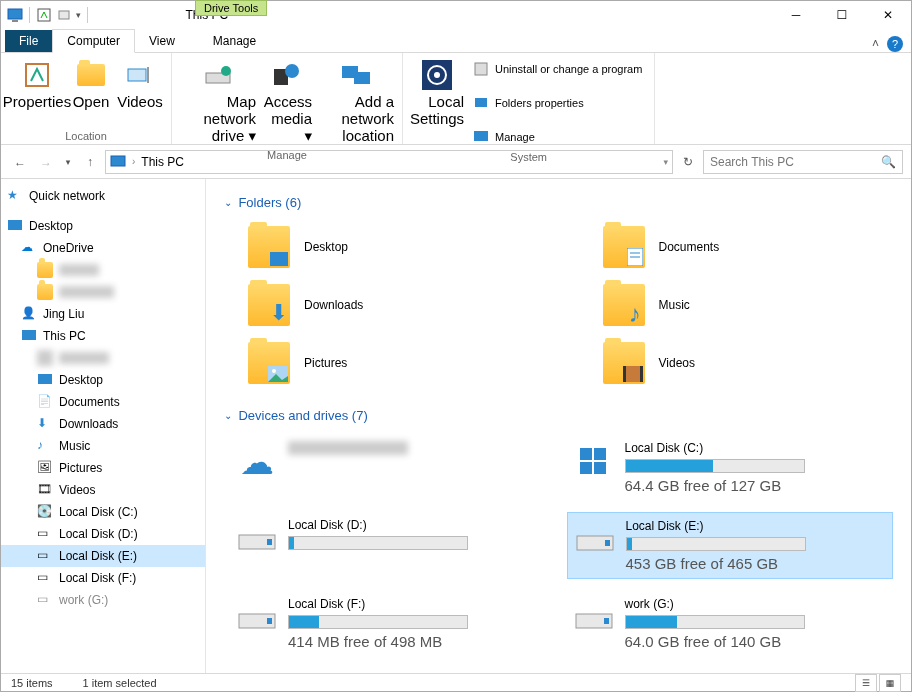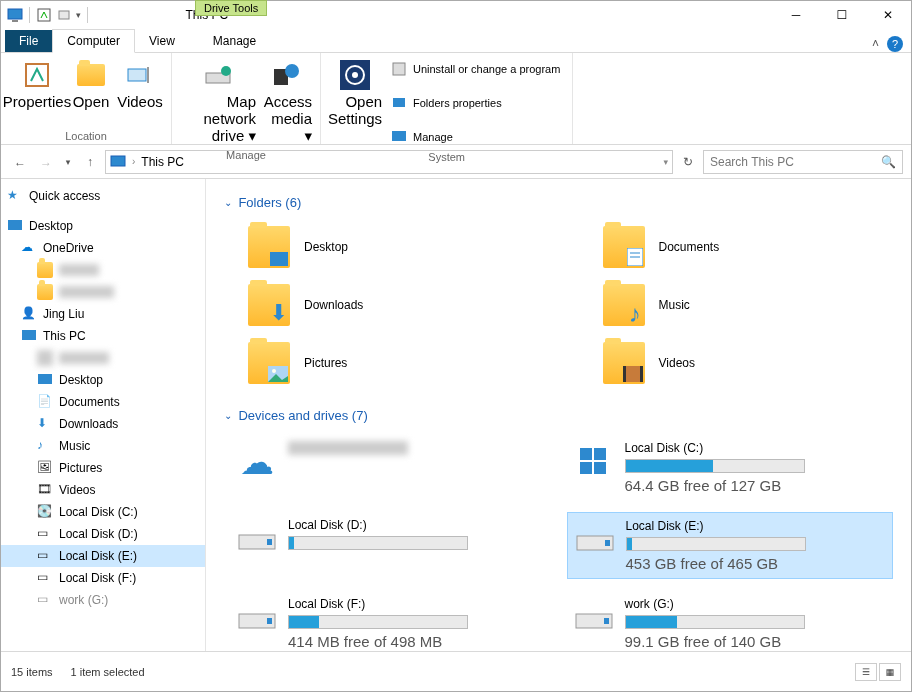--- a/index.html
+++ b/index.html
@@ -64,21 +64,21 @@
 .ditem { display:flex; gap:10px; padding:6px; cursor:pointer; }
 .ditem.sel { background:#cce8ff; border:1px solid #99d1ff; }
 .dic { width:42px; height:42px; flex-shrink:0; display:flex; align-items:center; justify-content:center; }
 .dinfo { flex:1; display:flex; flex-direction:column; gap:4px; }
 .dname { font-size:12px; }
 .dbar { width:180px; height:14px; border:1px solid #bbb; background:#eaeaea; }
 .dfill { height:100%; background:#26a0da; }
 .dfree { font-size:15px; color:#555; }
 
 
-.status { height:40px; border-top:1px solid #d9d9d9; display:flex; align-items:center; padding:0 10px; gap:18px; font-size:11px; color:#333; }
+.status { height:18px; border-top:1px solid #d9d9d9; display:flex; align-items:center; padding:0 10px; gap:30px; font-size:11px; color:#333; }
 .status .vright { margin-left:auto; display:flex; gap:2px; }
 .vbtn { width:22px; height:18px; border:1px solid #ccc; display:flex; align-items:center; justify-content:center; font-size:9px; }
 
 
 .folder-ic { width:100%; height:100%; background:linear-gradient(#ffd86b,#ffb92e); border-radius:2px; position:relative; }
 .folder-ic::before { content:""; position:absolute; top:-4px; left:2px; width:40%; height:6px; background:#ffd86b; border-radius:2px 2px 0 0; }
 .drive-svg { width:40px; height:28px; }
 .blur { filter:blur(3px); background:#ccc; color:transparent; }
 </style>
 </head>
@@ -170,34 +170,43 @@
           </div>
         <div class="rbtn" style="width:54px">
             <div class="ric">
               <svg width="30" height="28">
                 <rect x="2" y="8" width="14" height="16" fill="#333"></rect>
                 <circle cx="20" cy="10" r="7" fill="#2d89cf"></circle>
               </svg>
             </div>
             <span>Access media ▾</span>
           </div>
+        <div class="rbtn rbtnw">
+            <div class="ric">
+              <svg width="32" height="26">
+                <rect x="2" y="4" width="16" height="12" fill="#2d89cf"></rect>
+                <rect x="14" y="10" width="16" height="12" fill="#2d89cf"></rect>
+              </svg>
+            </div>
+            <span>Add a network location</span>
+          </div>
       </div>
       <div class="gname">Manage</div>
     </div>
     <div class="ribgroup">
       <div class="items">
         <div class="rbtn" style="width:56px">
             <div class="ric">
               <svg width="30" height="30">
                 <rect width="30" height="30" fill="#1a3a6e"></rect>
                 <circle cx="15" cy="15" r="9" fill="none" stroke="#fff" stroke-width="2"></circle>
                 <circle cx="15" cy="15" r="3" fill="#fff"></circle>
               </svg>
             </div>
-            <span>Open Settings</span>
+            <span>Local Settings</span>
           </div>
         <div class="rlist">
           <div class="rlitem">
               <span class="ric"><svg width="16" height="16">
                   <rect x="2" y="2" width="12" height="12" fill="#ddd" stroke="#888"></rect>
                 </svg></span>
               <span>Uninstall or change a program</span>
             </div>
           <div class="rlitem">
               <span class="ric"><svg width="16" height="16">
@@ -235,21 +244,21 @@
     <div class="searchbox">
       <span>Search This PC</span>
       <span>🔍</span>
     </div>
   </div>
 
   <div class="body">
     <div class="tree">
       <div class="tnode">
           <span class="tic" style="color:#2d89cf">★</span>
-          <span>Quick access</span>
+          <span>Quick network</span>
         </div>
       <div style="height:8px"></div>
       <div class="tnode">
           <span class="tic"><svg width="16" height="16">
               <rect x="1" y="2" width="14" height="10" fill="#2d89cf"></rect>
             </svg></span>
           <span>Desktop</span>
         </div>
       <div class="tnode ind1">
           <span class="tic" style="color:#0078d4">☁</span>
@@ -476,21 +485,21 @@
               <svg class="drive-svg">
                 <rect x="2" y="10" width="36" height="14" fill="#e8e8e8" stroke="#999"></rect>
                 <rect x="30" y="14" width="5" height="6" fill="#2d89cf"></rect>
               </svg>
             </div>
             <div class="dinfo">
               <span class="dname">work (G:)</span>
               <div class="dbar">
                 <div class="dfill" style="width:29%"></div>
               </div>
-              <span class="dfree">99.1 GB free of 140 GB</span>
+              <span class="dfree">64.0 GB free of 140 GB</span>
             </div>
           </div>
         <div class="ditem">
             <div class="dic">
               <svg class="drive-svg">
                 <rect x="2" y="10" width="36" height="14" fill="#e8e8e8" stroke="#999"></rect>
                 <rect x="30" y="14" width="5" height="6" fill="#2d89cf"></rect>
               </svg>
             </div>
             <div class="dinfo">

